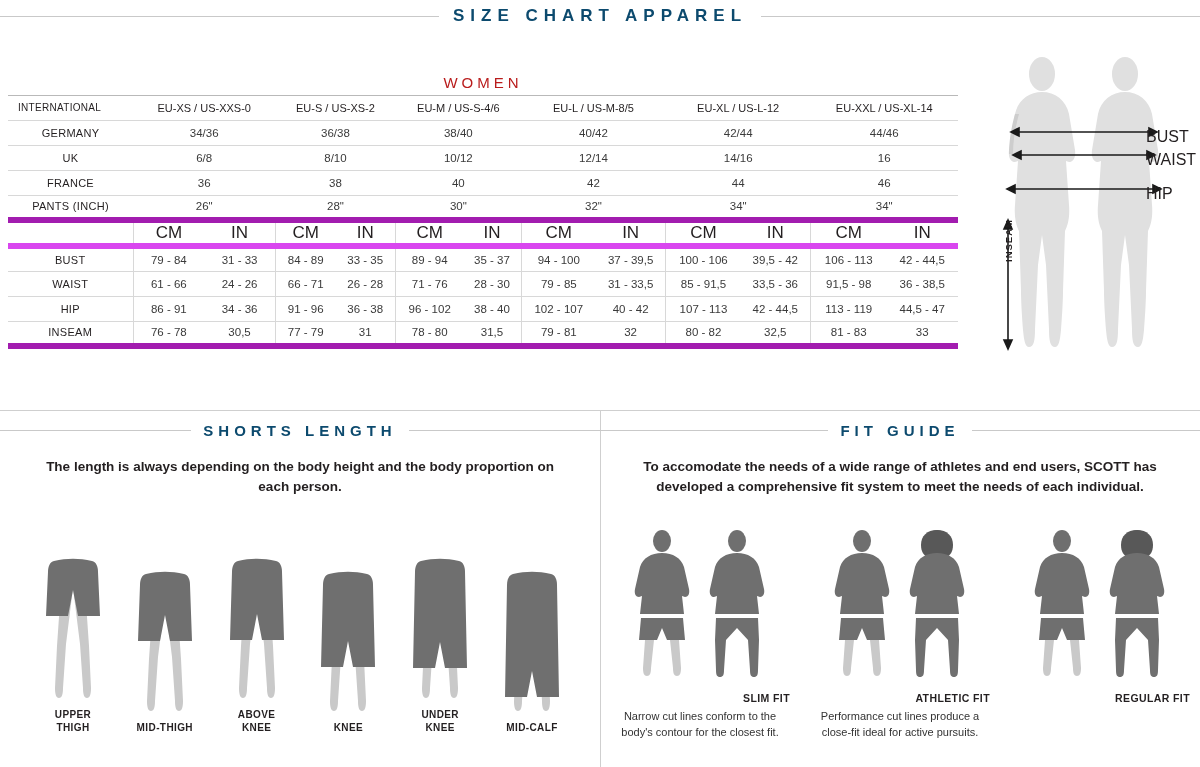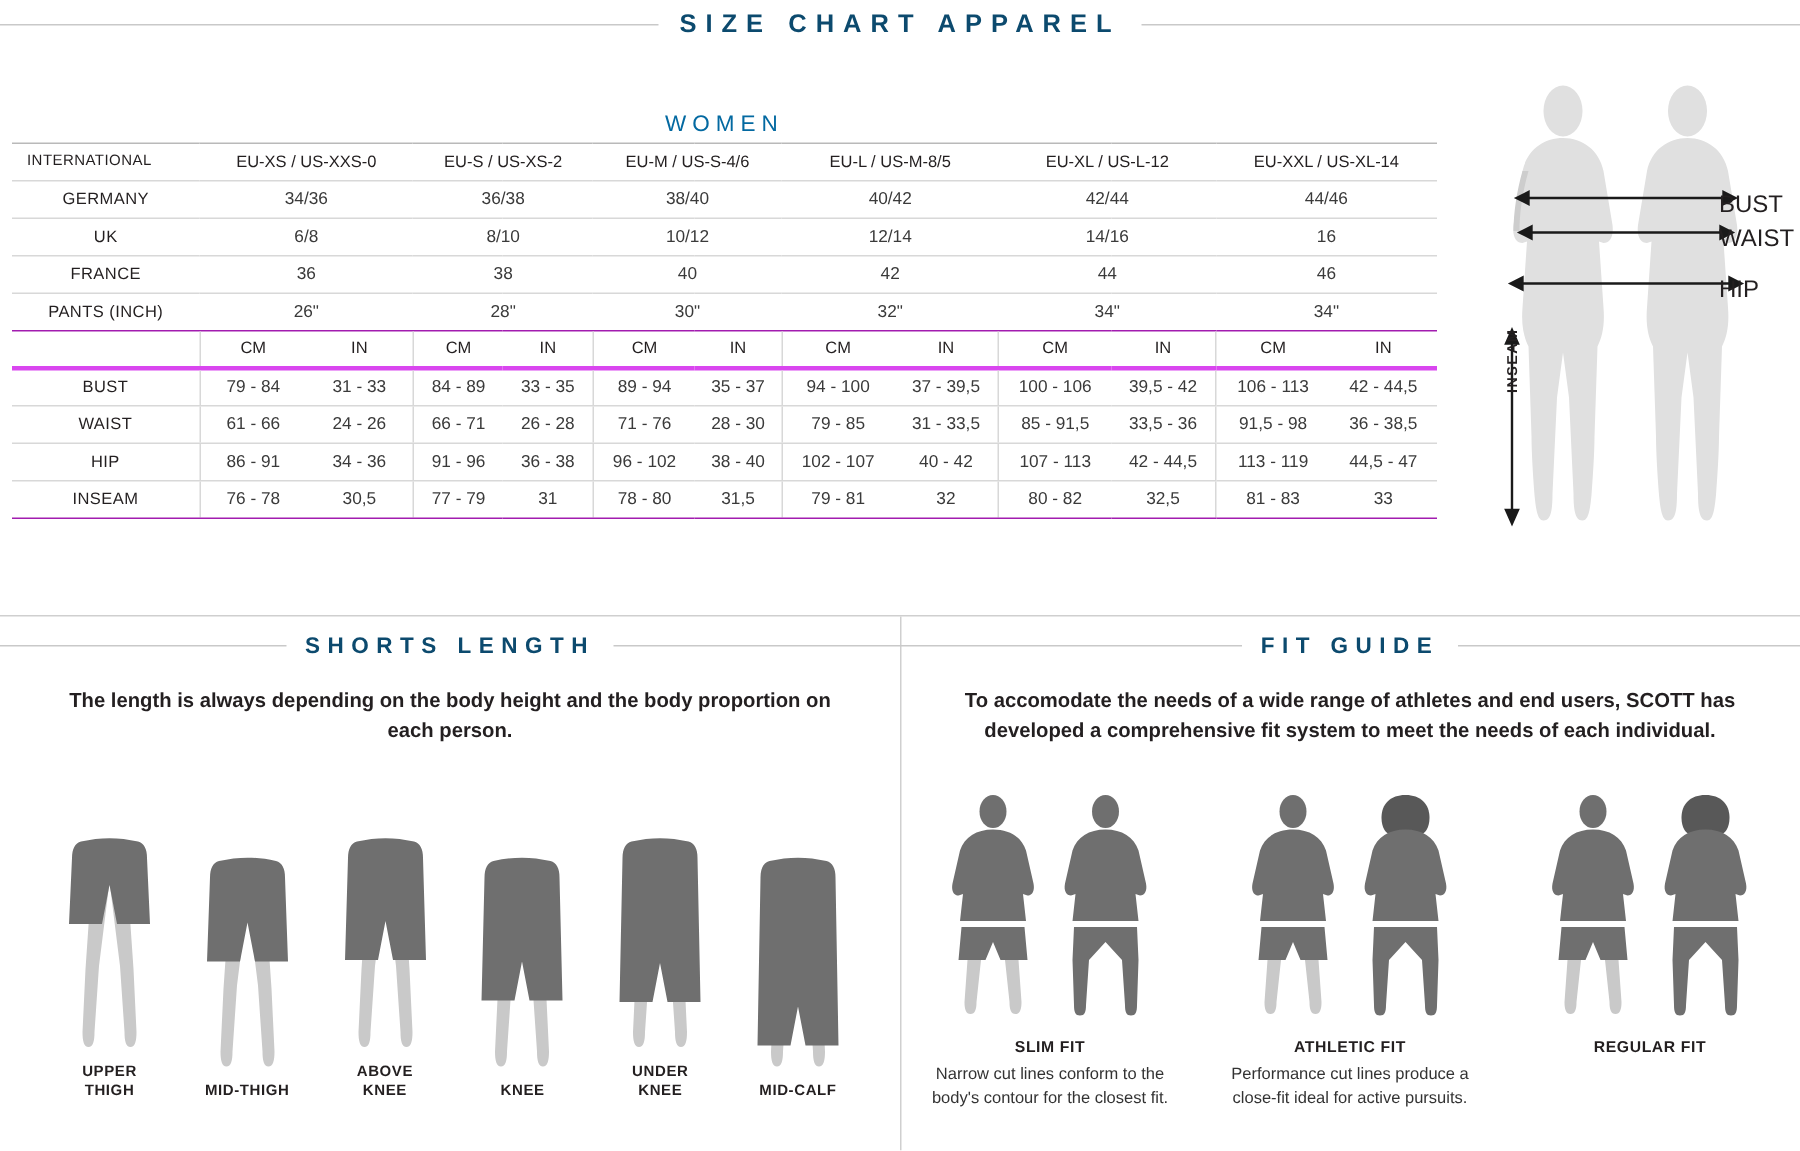--- a/index.html
+++ b/index.html
@@ -60,24 +60,24 @@
     vertical-align: middle;
     height: 25px;
     font-weight: normal;
   }
   .hdr-women {
     font-size: 15px;
     letter-spacing: 4px;
     font-weight: bold;
     height: 30px;
     border-bottom: 1px solid #b9b9b9;
-    color: #0369a1;
+    color: #b91c1c;
   }
   .row-line td { border-bottom: 1px solid #d8d8d8; }
-  .thick-bottom td { border-bottom: 1px solid #a21caf; margin-top: 28px; }
+  .thick-bottom td { border-bottom: 6px solid #a21caf; margin-top: 28px; }
   .lbl {
     text-align: left !important;
     padding-left: 10px !important;
     font-weight: bold;
     font-size: 10px;
     letter-spacing: .3px;
     width: 125px;
   }
   .lblc {
     text-align: center !important;
@@ -86,22 +86,22 @@
     letter-spacing: .3px;
     width: 125px;
   }
   .colhdr {
     font-weight: bold;
     font-size: 11px;
   }
   .vline { border-left: 1px solid #d8d8d8; }
   .unit-row td {
     font-weight: bold;
-    font-size: 11px;
-    border-bottom: 3px solid #d946ef;
+    font-size: 17px;
+    border-bottom: 6px solid #d946ef;
   }
   .val { font-size: 11.5px; color: #3a3a3a; }
 
   
   .figures {
     position: absolute;
     top: 52px;
     left: 985px;
     width: 215px;
     height: 320px;
@@ -189,20 +189,21 @@
     width: 580px;
     display: flex;
     justify-content: space-between;
   }
   .fit-item { width: 180px; text-align: center; }
   .fit-cap {
     margin-top: 4px;
     font-size: 10.5px;
     font-weight: bold;
     letter-spacing: .4px;
+    text-align: right;
   }
   .fit-desc {
     margin-top: 5px;
     font-size: 11px;
     line-height: 1.45;
     color: #333;
   }
   svg { display: block; }
 </style>
 </head>

